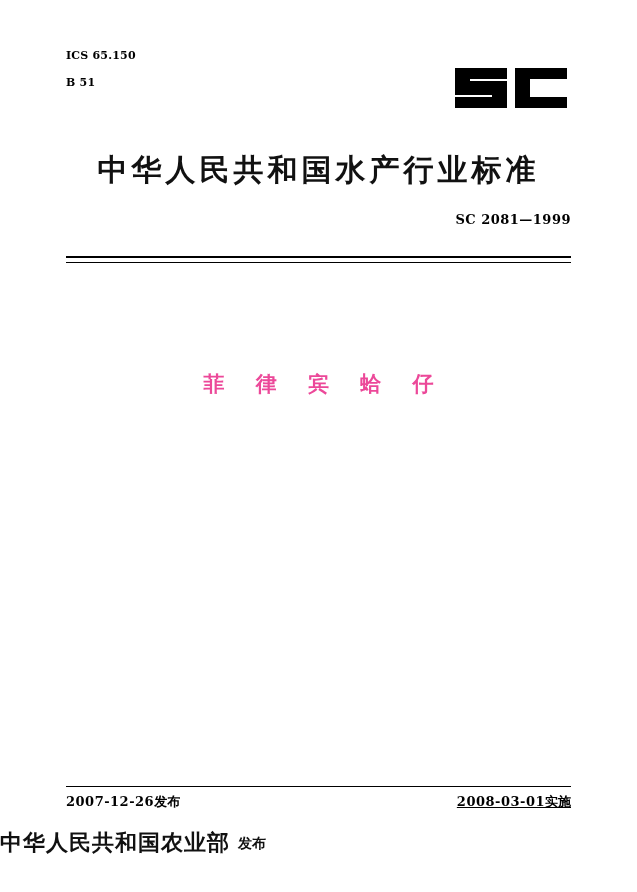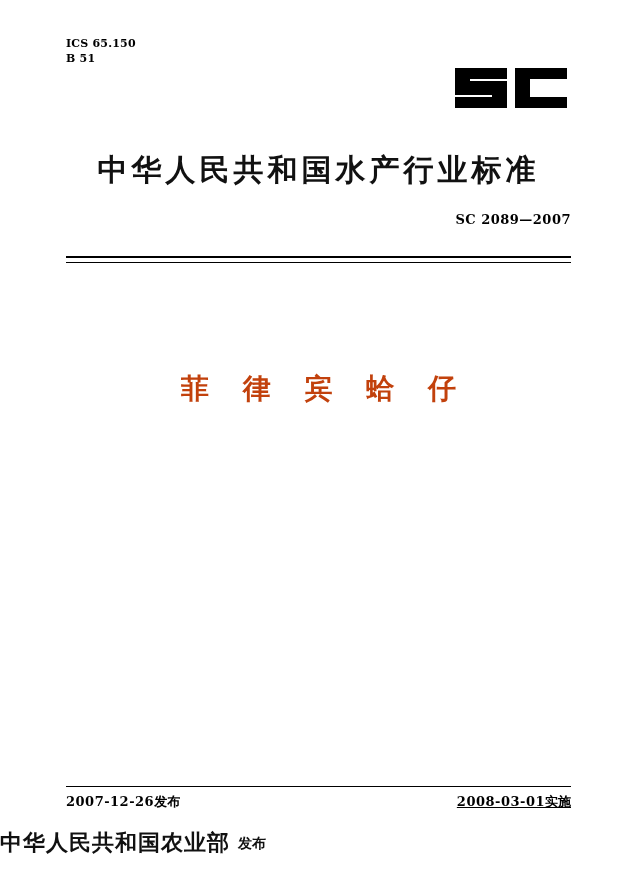--- a/index.html
+++ b/index.html
@@ -26,21 +26,21 @@
   .ics-block {
     position: absolute;
     left: 66px;
     top: 36px;
     font-family: "DejaVu Serif", "Liberation Serif", serif;
     font-weight: bold;
     font-size: 11px;
     line-height: 15px;
     letter-spacing: 0.2px;
   }
-  .ics-line { white-space: nowrap; }
+  .ics-line { white-space: nowrap; margin-top: 12px; }
 
   
   .sc-logo {
     position: absolute;
     right: 66px;
     top: 58px;
     width: 120px;
     height: 56px;
   }
   .sc-logo svg { display: block; }
@@ -84,24 +84,24 @@
 
   
   .doc-title {
     position: absolute;
     left: 0;
     top: 370px;
     width: 637px;
     text-align: center;
     font-family: "DejaVu Sans", "Liberation Sans", sans-serif;
     font-weight: bold;
-    font-size: 28px;
+    font-size: 21px;
     letter-spacing: 12px;
     text-indent: 12px;
-    color: #c2410c;
+    color: #ec4899;
   }
   .doc-subtitle {
     position: absolute;
     left: 0;
     top: 426px;
     width: 637px;
     text-align: center;
     font-family: "DejaVu Serif", "Liberation Serif", serif;
     font-weight: bold;
     font-size: 12px;
@@ -175,21 +175,21 @@
 
         <path d="M4 10 L56 10 L56 21 L19 21 L19 23 L56 23 L56 50 L4 50 L4 39 L41 39 L41 37 L4 37 Z"></path>
 
         <path d="M64 10 L116 10 L116 21 L79 21 L79 39 L116 39 L116 50 L64 50 Z"></path>
       </g>
     </svg>
   </div>
 
   <div class="std-title">中华人民共和国水产行业标准</div>
 
-  <div class="std-number">SC 2089—2007</div>
+  <div class="std-number">SC 2081—1999</div>
 
   <div class="rule rule-top"></div>
   <div class="rule rule-bottom"></div>
 
   <div class="doc-title">菲 律 宾 蛤 仔</div>
 
   <div class="rule rule-footer"></div>
 
   <div class="issue-date">
     <span>2007-12-26</span><span class="cn">发布</span>

